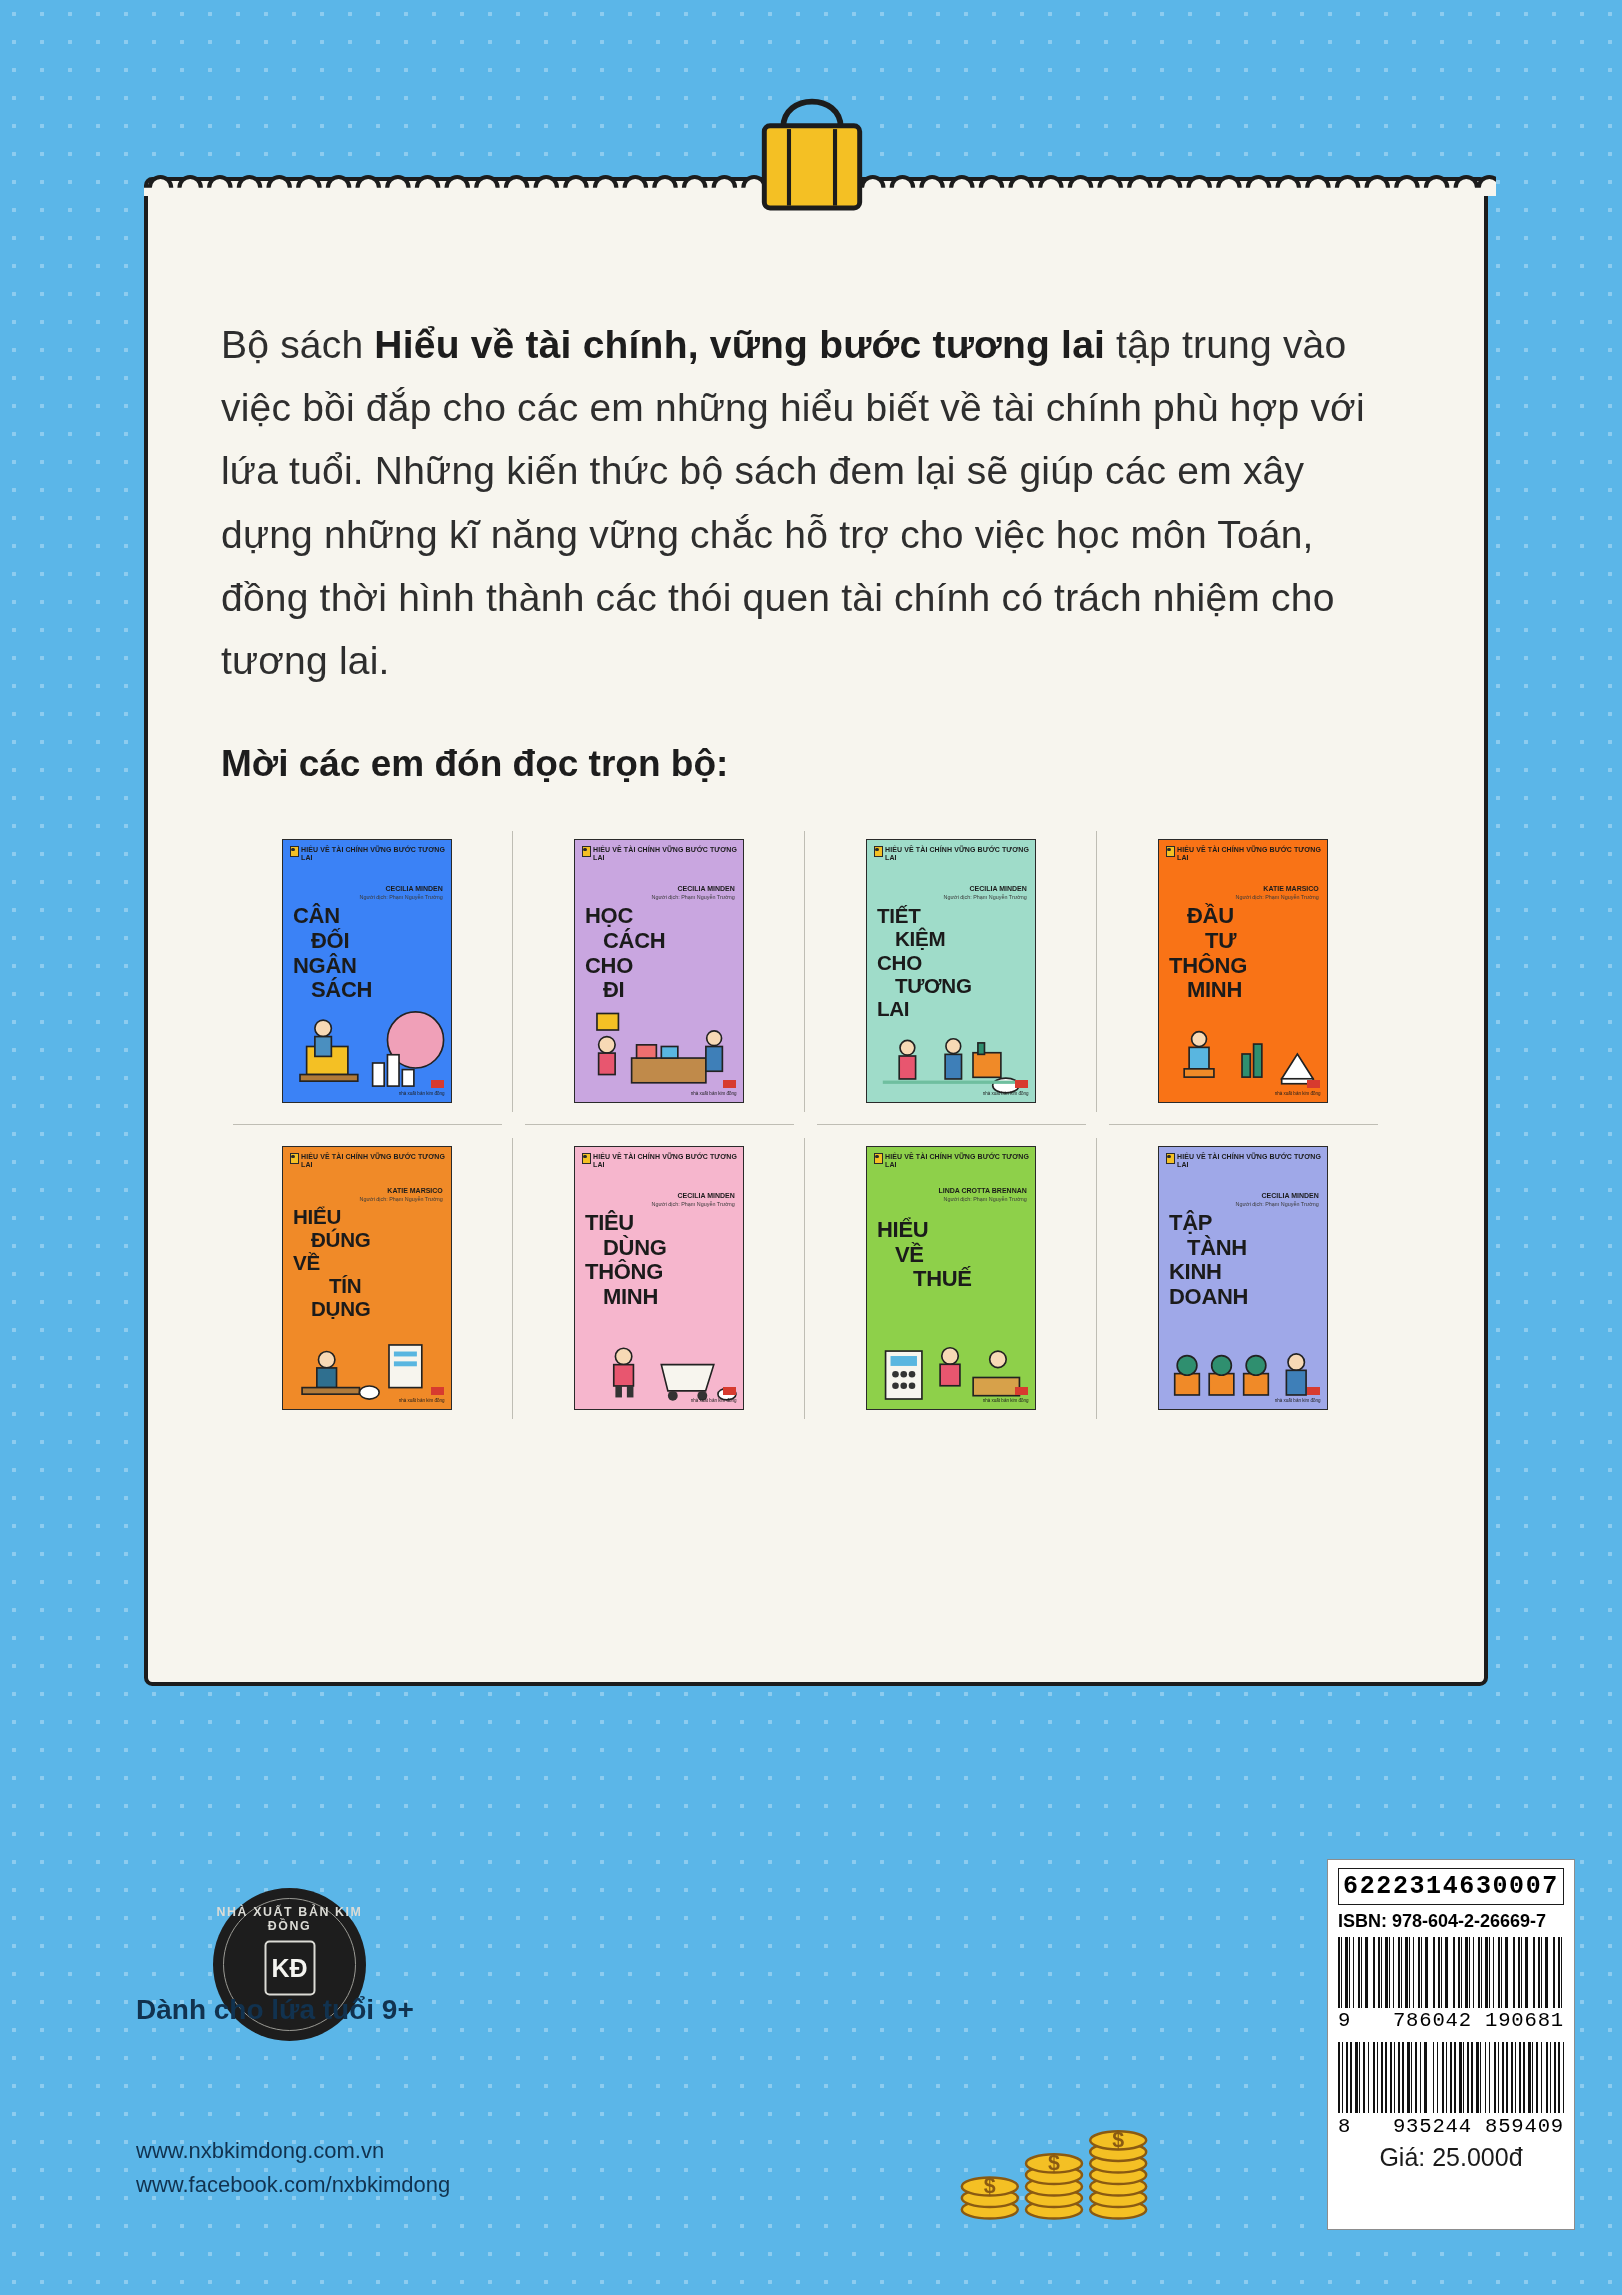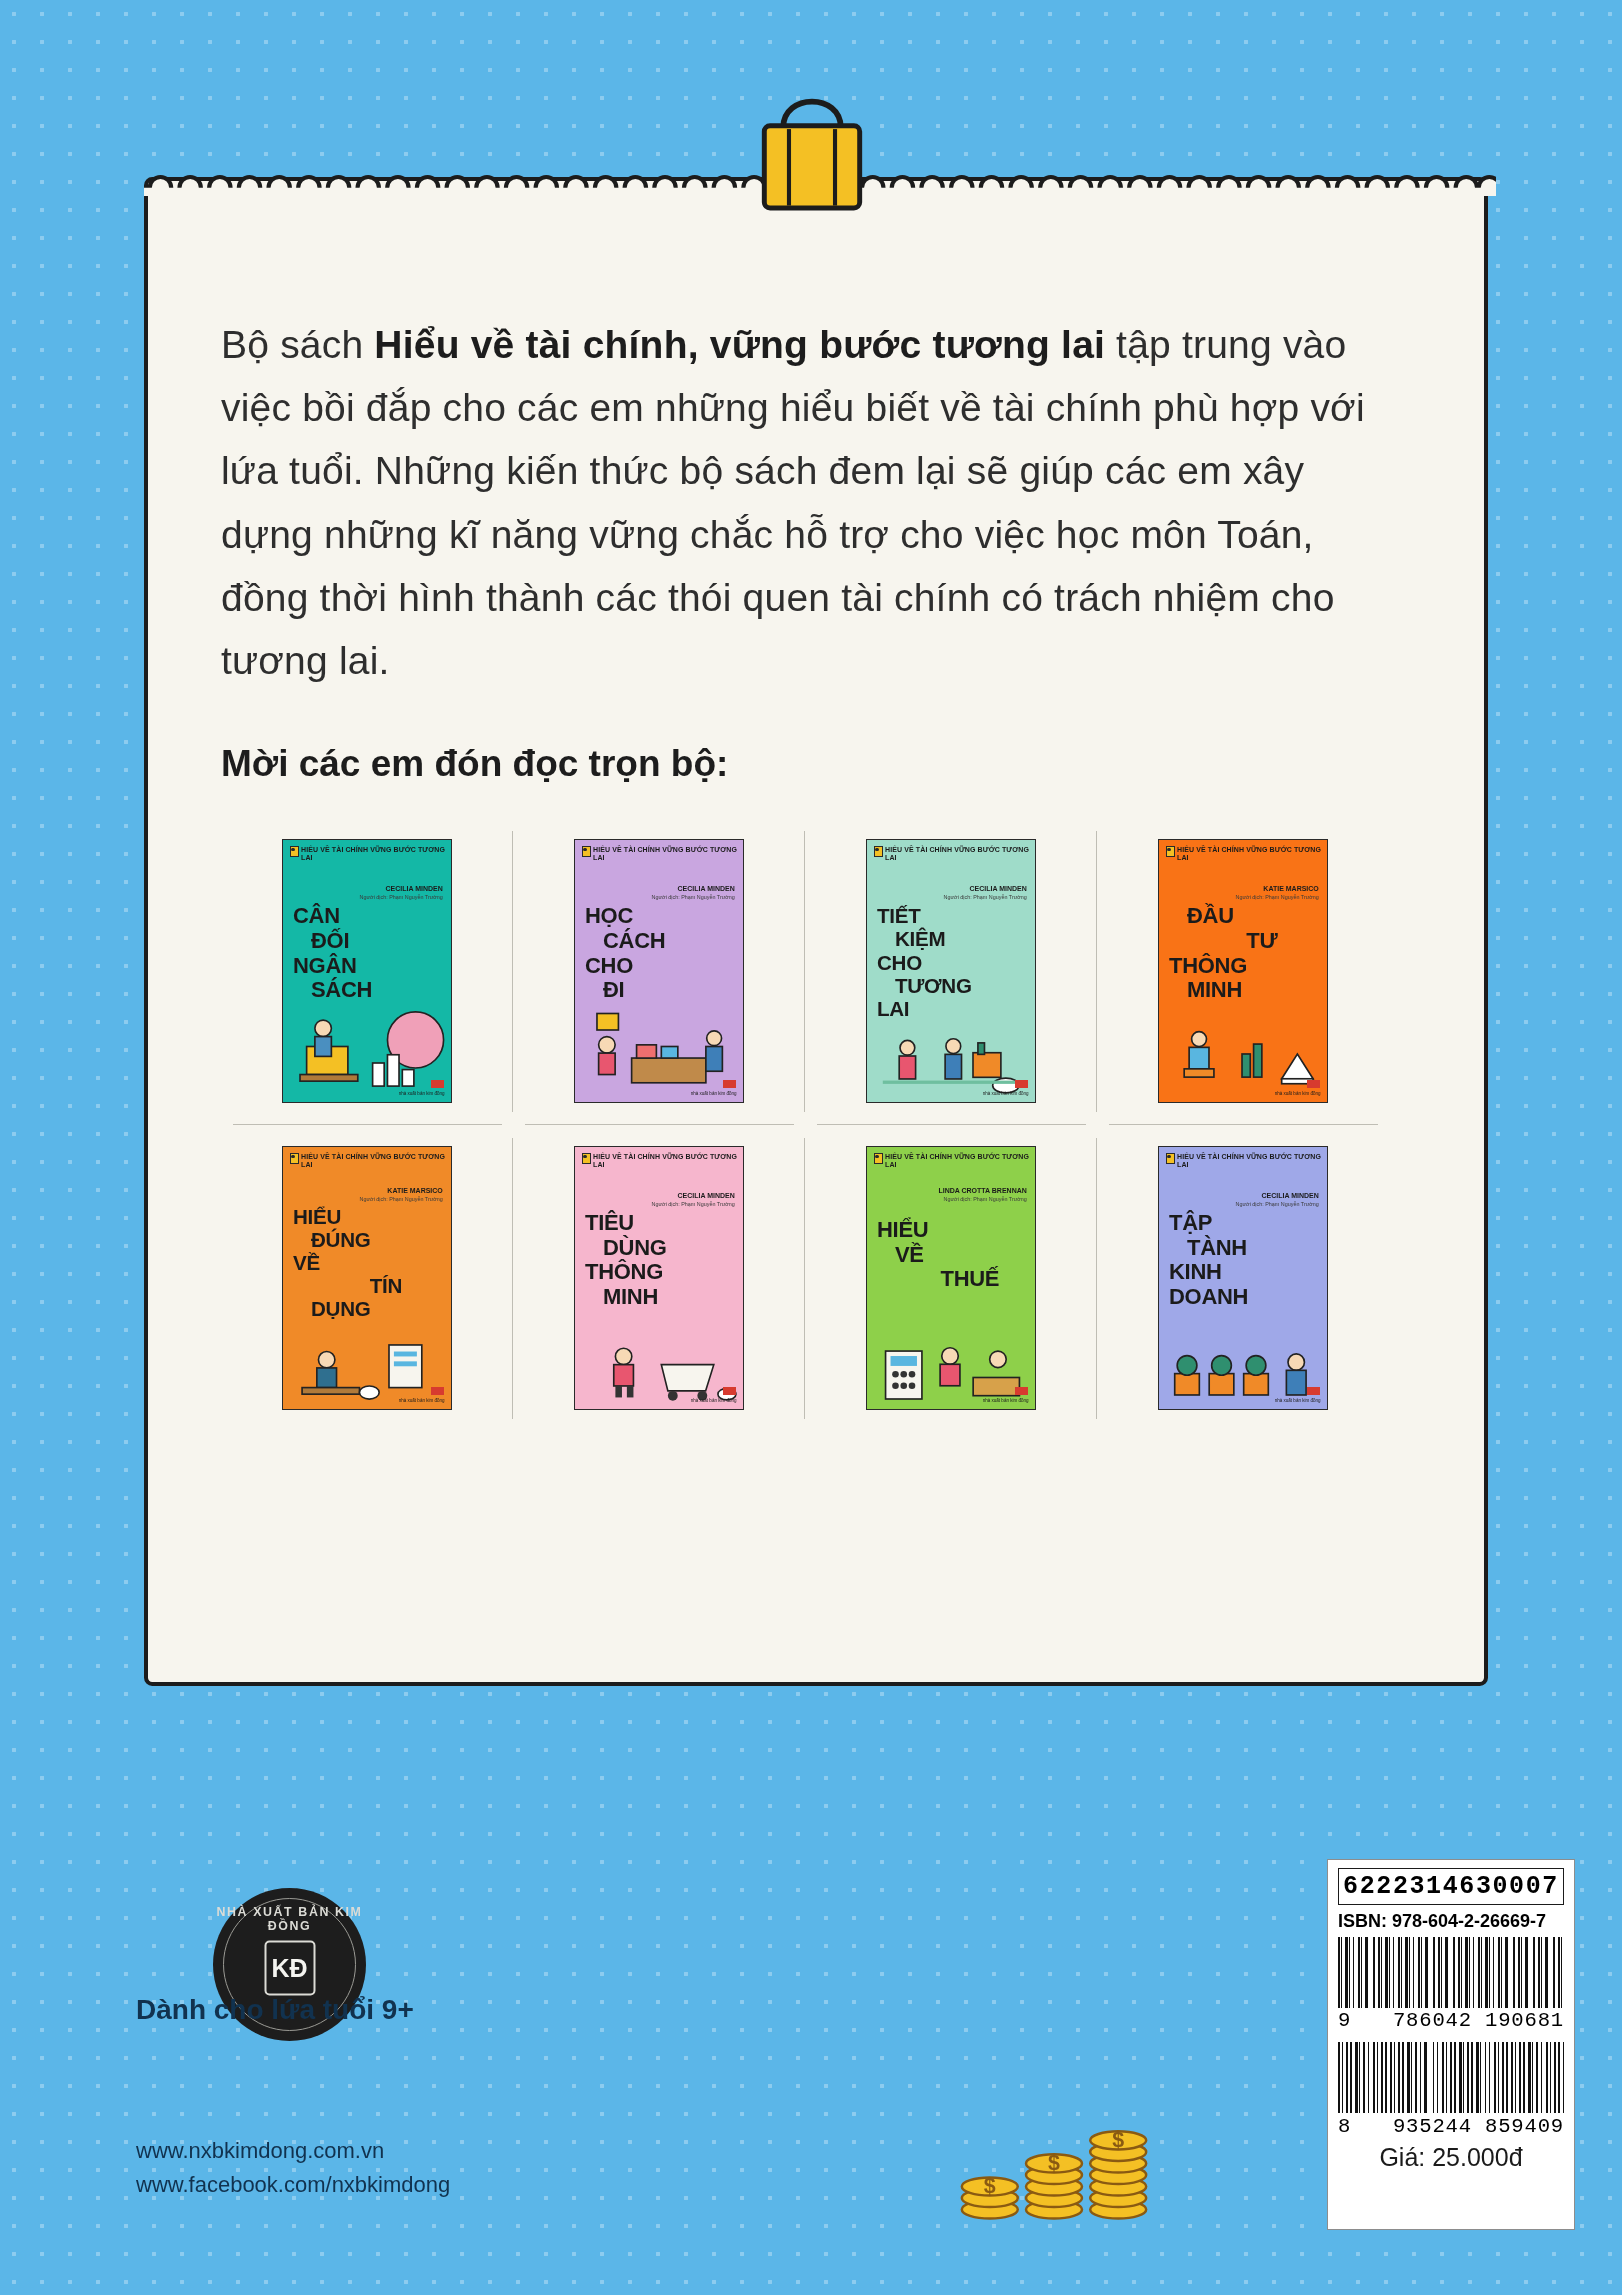--- a/index.html
+++ b/index.html
@@ -145,21 +145,21 @@
     position: absolute;
     left: 10px; top: 64px;
     right: 8.2px;
     font-size: 22px;
     font-weight: 800;
     line-height: 1.12;
     letter-spacing: -0.3px;
     text-transform: uppercase;
   }
   .book .title span { display: block; }
-  .book .title span.ind1 { padding-left: 36px; text-align: center; }
+  .book .title span.ind1 { padding-left: 36px; }
   .book .title span.ind2 { padding-left: 18px; }
   .book .pub {
     position: absolute;
     right: 6.6px; bottom: 5.8px;
     font-size: 4.5px;
     text-align: right;
     line-height: 1.2;
   }
   .book .pub .kd {
     display:inline-block;
@@ -357,21 +357,21 @@
   </div>
 
   <div class="card-inner">
     <p class="intro"><span>Bộ sách </span><b>Hiểu về tài chính, vững bước tương lai</b><span> tập trung vào việc bồi đắp cho các em những hiểu biết về tài chính phù hợp với lứa tuổi. Những kiến thức bộ sách đem lại sẽ giúp các em xây dựng những kĩ năng vững chắc hỗ trợ cho việc học môn Toán, đồng thời hình thành các thói quen tài chính có trách nhiệm cho tương lai.</span></p>
 
     <p class="invite">Mời các em đón đọc trọn bộ:</p>
 
     <div class="grid">
 
       <div class="cell brdr-r brdr-b">
-        <div class="book" style="background:#14b8a6">
+        <div class="book" style="background:#3b82f6">
           <div class="series">
             <span class="flag"></span>
             <span class="series-txt">HIỂU VỀ TÀI CHÍNH VỮNG BƯỚC TƯƠNG LAI</span>
           </div>
           <div class="author">
             <div>CECILIA MINDEN</div>
             <div class="sub">Người dịch: Phạm Nguyễn Trường</div>
           </div>
           <div class="title">
             <span>CÂN</span>

